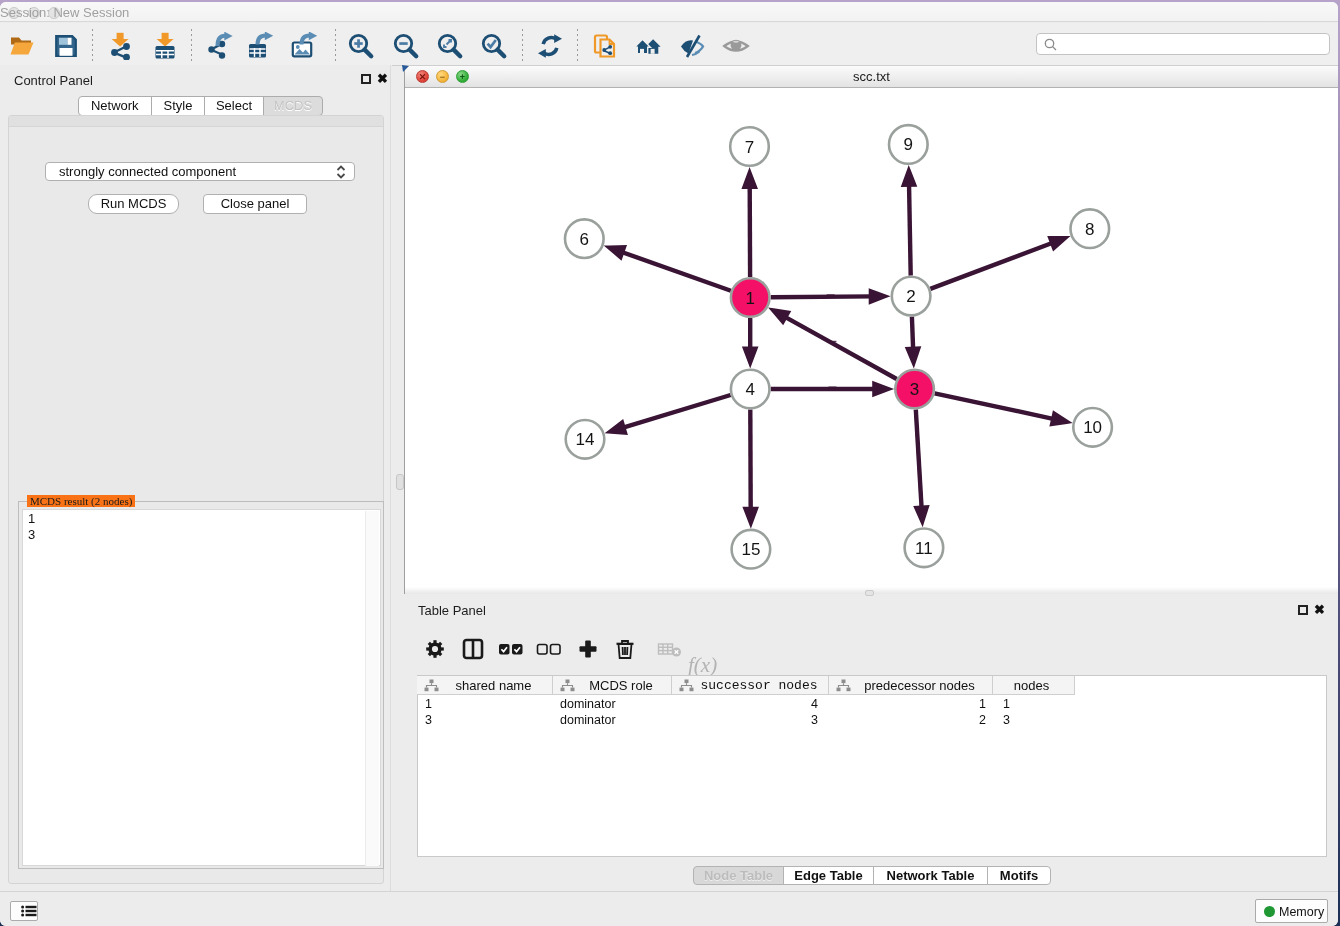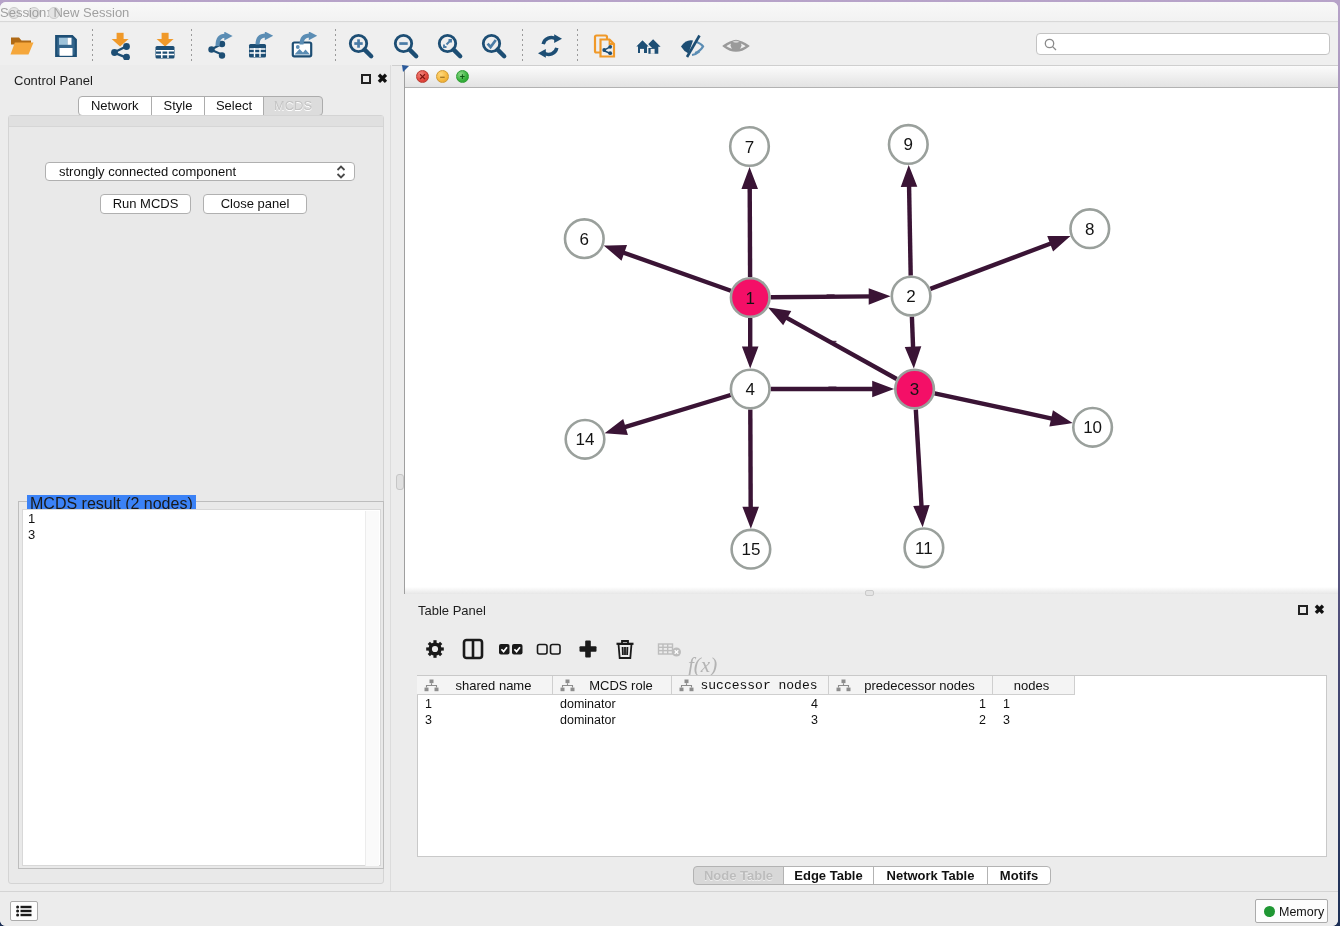--- a/index.html
+++ b/index.html
@@ -18,33 +18,33 @@
 
 .cpanel { position:absolute; left:0; top:63px; width:392px; height:826px; background:#ececec; }
 .ptitle { font-size:13px; color:#1e1e1e; position:absolute; }
 .floatbtn { position:absolute; width:10px; height:10px; border:2px solid #222; }
 .closex { position:absolute; font-size:13px; font-weight:bold; color:#111; }
 .tab { position:absolute; top:31px; height:20px; border:1px solid #acacac; background:#fff; font-size:13px; color:#111; text-align:center; line-height:18px; }
 .innerpanel { position:absolute; left:8px; top:50px; width:376px; height:769px; background:#e9e9e9; border:1px solid #d4d4d4; border-radius:3px; }
 .combo { position:absolute; left:36px; top:46px; width:310px; height:19px; background:#fff; border:1px solid #b0b0b0; border-radius:4px; font-size:13px; color:#111; line-height:17px; padding-left:13px; }
 .btn { position:absolute; top:78px; height:20px; background:#fff; border:1px solid #b0b0b0; border-radius:4px; font-size:13px; color:#111; text-align:center; line-height:18px; }
 .fieldset { position:absolute; left:9px; top:385px; width:366px; height:368px; border:1px solid #bdbdbd; }
-.legend { position:absolute; left:8px; top:-7px; background:#3b82f6; padding:0 3px; font-size:16px; color:#1a1a1a; }
+.legend { position:absolute; left:8px; top:-7px; background:#f97316; padding:0 3px; font-size:11px; color:#1a1a1a;font-family:Liberation Serif, serif; }
 .resultbox { position:absolute; left:3px; top:7px; width:359px; height:357px; background:#fff; border:1px solid #d8d8d8; font-size:13px; color:#111; }
 
 .sccwin { position:absolute; left:404px; top:64px; width:934px; height:528px; background:#fff; border-left:1px solid #9f9f9f; }
 .scchead { position:absolute; left:0; top:0; width:100%; height:22px; background:linear-gradient(#fbfbfb,#e3e3e3); border-bottom:1px solid #b2b2b2; }
 .lite { position:absolute; top:4px; width:13px; height:13px; border-radius:50%; font-size:9px; font-weight:bold; text-align:center; line-height:13px; }
 .scctitle { position:absolute; top:3px; width:100%; text-align:center; font-size:13px; color:#1a1a1a; }
 
 .tpanel { position:absolute; left:406px; top:597px; width:932px; height:294px; background:#ececec; }
 .thdr { position:absolute; display:flex; align-items:center; font-size:13px; color:#111; }
 .btab { position:absolute; top:267px; height:19px; border:1px solid #b3b3b3; font-size:13px; font-weight:bold; color:#111; text-align:center; line-height:17px; background:#fff; }
 
-.statusbar { position:absolute; left:0; top:889px; width:100%; height:35px; background:#ececec; border-top:1px solid #d4d4d4; }
+.statusbar { position:absolute; left:0; top:889px; width:100%; height:35px; background:#ececec; border-top:1px solid #d4d4d4;text-align:right; }
 </style>
 </head>
 <body>
 <div class="win">
   <div class="titlebar">
     <div class="tl" style="left:8px;"></div>
     <div class="tl" style="left:28px;"></div>
     <div class="tl" style="left:48px;"></div>
     <div class="title">Session: New Session</div>
   </div>
@@ -206,36 +206,37 @@
       <div class="tab" style="left:204px;width:60px;border-radius:0;background:#fff;color:#111;">Select</div>
       <div class="tab" style="left:263px;width:60px;border-radius:0 4px 4px 0;background:#dcdcdc;color:#c3c3c3;text-shadow:0 1px 0 #fff;">MCDS</div>
       <div class="innerpanel">
         <div style="position:absolute;left:0;top:0;width:100%;height:11px;background:#e0e0e0;border-bottom:1px solid #d6d6d6;"></div>
         <div class="combo">strongly connected component<svg width="10" height="14" viewBox="0 0 10 14" style="position:absolute;right:8px;top:2px;">
             <g stroke="#4a4a4a" stroke-width="1.8" fill="none">
               <path d="M1.5 5 L5 1.5 L8.5 5"></path>
               <path d="M1.5 9 L5 12.5 L8.5 9"></path>
             </g>
           </svg></div>
-        <div class="btn" style="left:91px;width:91px;">Run MCDS</div>
+        <div class="btn" style="left:79px;width:91px;border-radius:9px;">Run MCDS</div>
         <div class="btn" style="left:194px;width:104px;">Close panel</div>
         <div class="fieldset">
           <div class="legend">MCDS result (2 nodes)</div>
           <div class="resultbox">
             <div style="padding:1px 0 0 5px;line-height:16px;">1<br>3</div>
             <div style="position:absolute;right:1px;top:1px;width:14px;height:355px;background:#fafafa;border-left:1px solid #ececec;"></div>
           </div>
         </div>
       </div>
     </div>
   <div class="sccwin" id="sccwin">
       <div class="scchead">
         <div class="lite" style="left:11px;background:radial-gradient(circle at 35% 30%,#f2887f,#e2463c 60%,#c13a32);border:1px solid #b93d33;color:#7d120e;">✕</div>
         <div class="lite" style="left:31px;background:radial-gradient(circle at 35% 30%,#ffd97e,#f5b73d 60%,#dd9f33);border:1px solid #d29c35;color:#8a6116;">−</div>
         <div class="lite" style="left:51px;background:radial-gradient(circle at 35% 30%,#8fd88a,#35b13a 60%,#2b9a31);border:1px solid #2f9e35;color:#0e5a14;">+</div>
+        <div class="scctitle">scc.txt</div>
       </div>
       <svg width="928" height="503" viewBox="0 0 928 503" style="position:absolute;left:1px;top:22px;">
         <g stroke="#3a1435" stroke-width="4.4" fill="#3a1435">
           <line x1="344.1" y1="189.0" x2="343.7" y2="96.7"></line>
           <polygon points="343.6,85.2 348.8,98.7 338.6,98.7"></polygon>
           <line x1="324.9" y1="202.7" x2="214.3" y2="163.5"></line>
           <polygon points="203.5,159.6 217.9,159.3 214.5,168.9"></polygon>
           <line x1="364.7" y1="209.3" x2="466.9" y2="208.4"></line>
           <polygon points="478.4,208.3 464.9,213.5 464.9,203.3"></polygon>
           <line x1="344.2" y1="230.0" x2="344.2" y2="262.8"></line>

